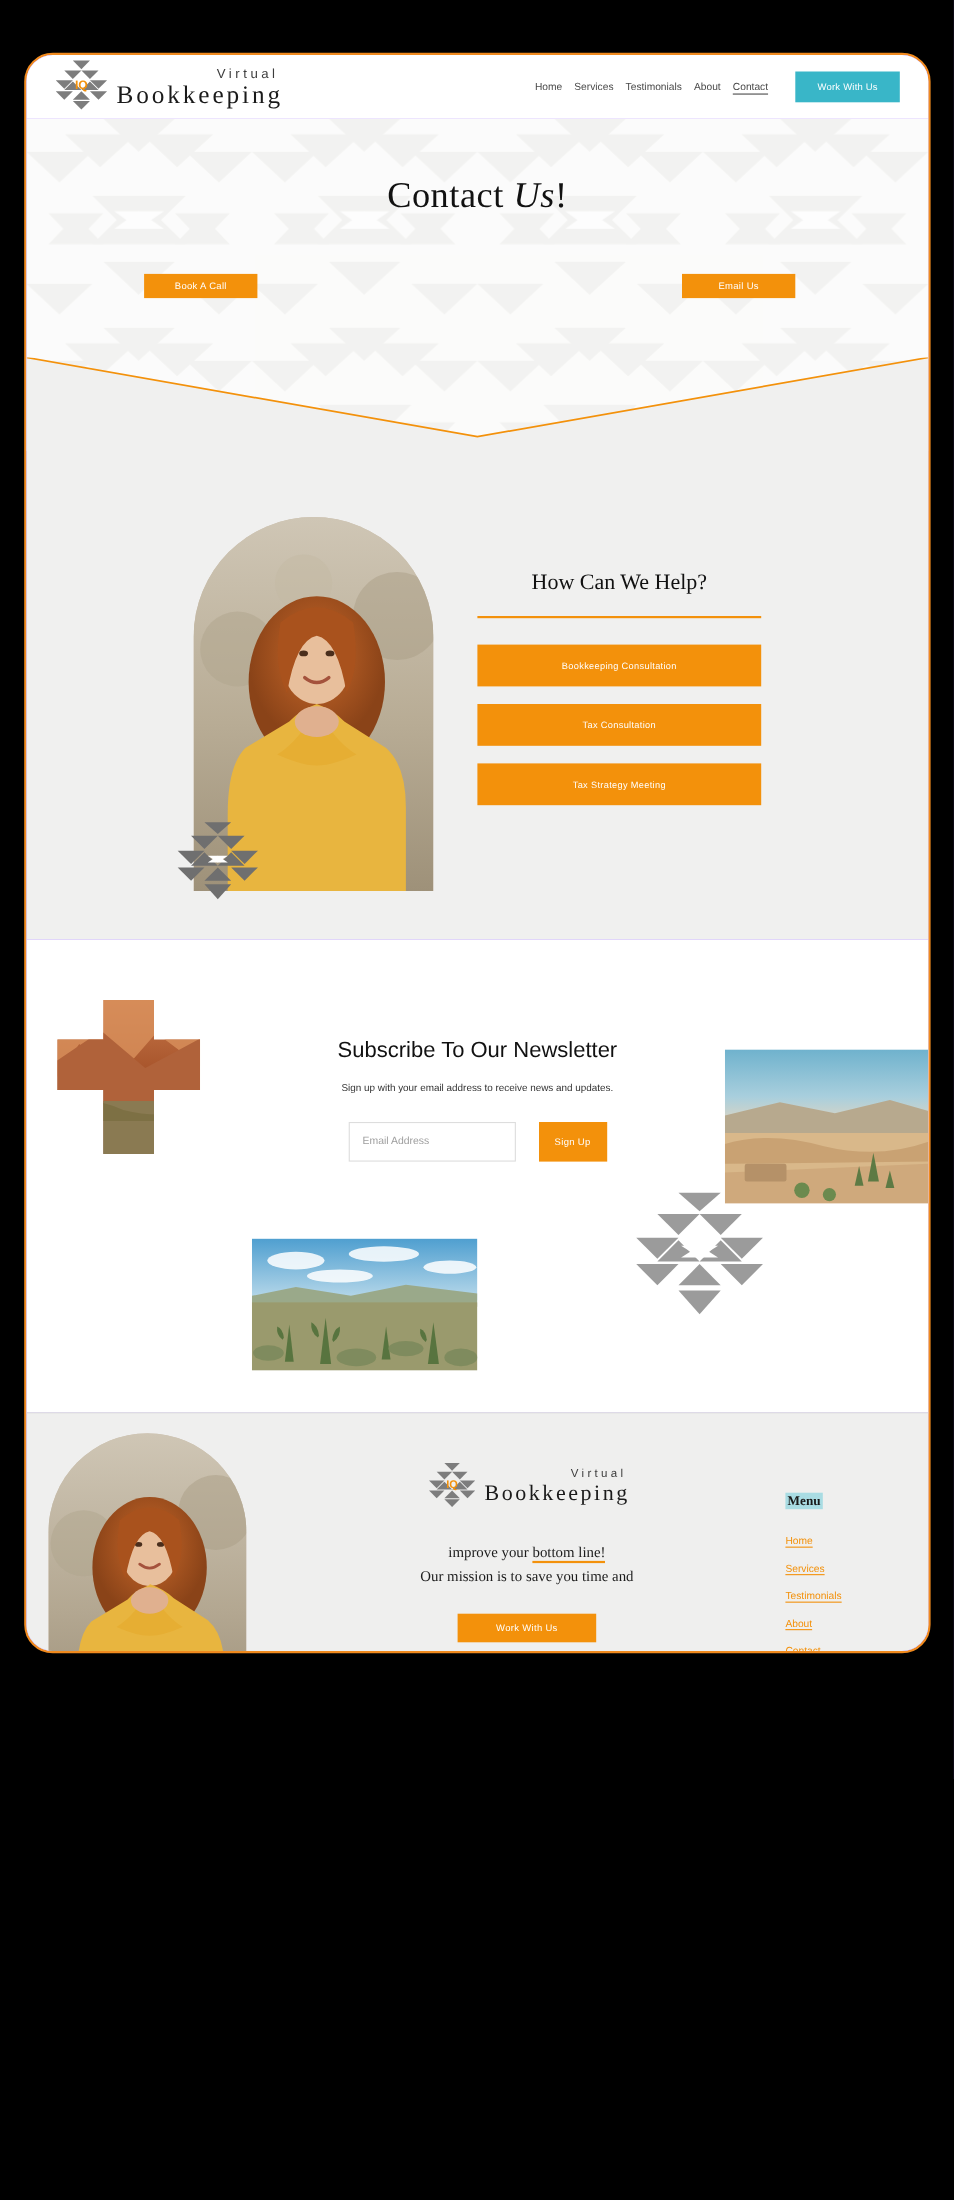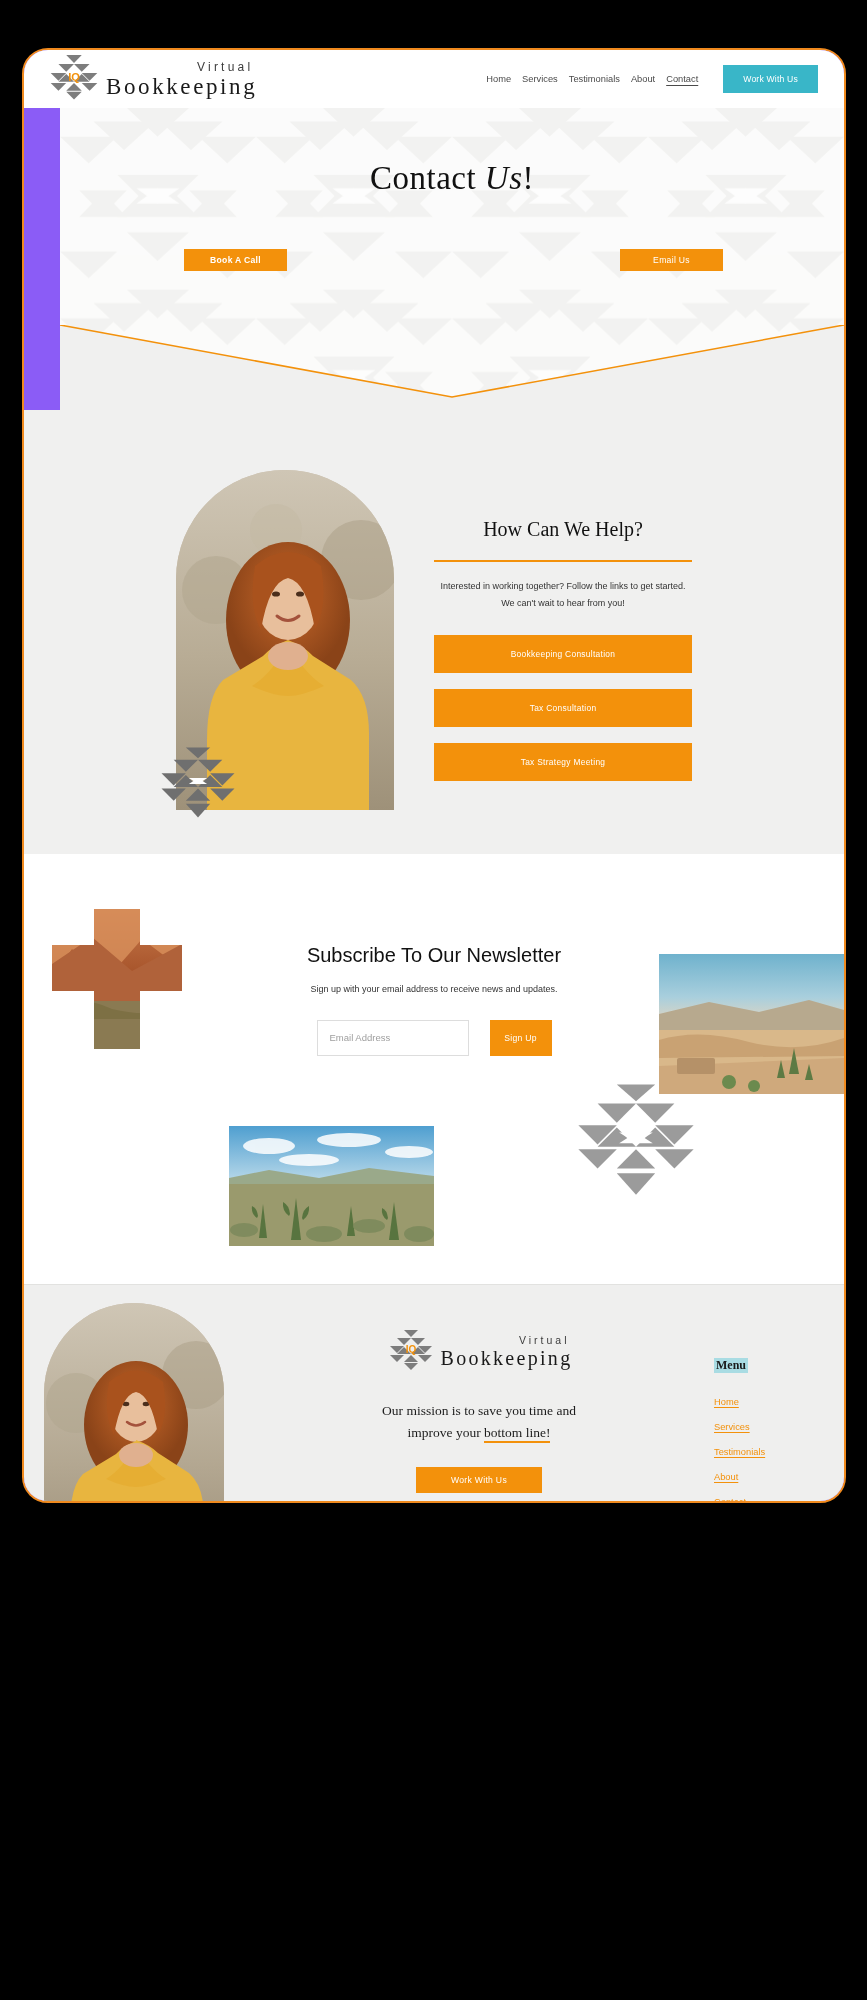--- a/index.html
+++ b/index.html
@@ -47,21 +47,20 @@
   .btn-teal {
     background:#39B6C8; color:#fff; font-size:8.6px;
     padding: 9px 20px; margin-left: 14px; white-space:nowrap;
     border:none; cursor:pointer; letter-spacing:.2px;
   }
 
   
   .hero {
     position:relative; height: 302px; background:#fbfbfa;
     overflow:hidden;
-    margin-left:36px;
   }
   .hero-pattern { position:absolute; inset:0; opacity:.55; }
   .hero-inner {
     position:relative; z-index:2; height:100%;
     display:flex; flex-direction:column; align-items:center;
     padding-top: 52px;
   }
   .hero-title {
     font-family:"Liberation Serif", serif;
     font-size: 33px; color:#111; letter-spacing: .5px;
@@ -73,21 +72,21 @@
     position:relative;
   }
   .hours { text-align:center; width: 180px; }
   .hours-label { font-size:9.6px; font-weight:bold; color:#1c1c1c; letter-spacing:.2px; }
   .hours-line { font-size:9.6px; color:#2b2b2b; margin-top:7px; letter-spacing:.2px; }
   .btn-orange {
     background:#F3910B; color:#fff; border:none; cursor:pointer;
     font-size:8.6px; letter-spacing:.3px; text-align:center;
   }
   .hero-btn { width: 103px; height: 22px; position:absolute; top: 22px; }
-  .hero-btn.left { left: 124px; font-weight: bold; }
+  .hero-btn.left { left: 107px; }
   .hero-btn.right { right: 121px; }
   .chevron-div {
     position:absolute; left:0; bottom:-1px; width:100%; height: 86px; z-index:3;
   }
 
   
   .help {
     background:#f0f0ef; position:relative;
     padding: 60px 0 44px 0; display:flex; justify-content:center; gap: 40px;
   }
@@ -334,21 +333,20 @@
               <polygon points="38,42 62,42 50,50"></polygon>
               <polygon points="38,50 62,50 50,42"></polygon>
             </g>
       </svg>
     </div>
 
     <div class="help-col">
       <div class="help-title-wrap">
         <span class="help-title">How Can We Help?</span>
       </div>
-      <p class="help-text">Interested in working together? Follow the links to get started. We can't wait to hear from you!</p>
       <button class="btn-orange help-btn first">Bookkeeping Consultation</button>
       <button class="btn-orange help-btn">Tax Consultation</button>
       <button class="btn-orange help-btn">Tax Strategy Meeting</button>
     </div>
   </div>
 
   <div class="news">
     <svg class="photo p-cross" viewBox="0 0 130 140">
       <defs>
         <clipPath id="crossclip">
@@ -509,24 +507,24 @@
             <text x="50" y="48" text-anchor="middle" fill="#F3910B" font-family="Liberation Sans" font-size="20" font-weight="bold">IQ</text>
           </svg>
         </div>
         <div class="f-btext">
           <span class="f-virtual">Virtual</span>
           <span class="f-book">Bookkeeping</span>
         </div>
       </div>
 
       <div class="f-mission">
-        <div>Our mission is to save you time and</div>
         <div>
           <span>improve your </span><u>bottom line!</u>
         </div>
+        <div>Our mission is to save you time and</div>
       </div>
 
       <button class="btn-orange f-cta">Work With Us</button>
     </div>
 
     <div class="f-menu">
       <span class="f-menu-title">Menu</span>
       <ul>
         <li><a href="#">Home</a></li>
         <li><a href="#">Services</a></li>

